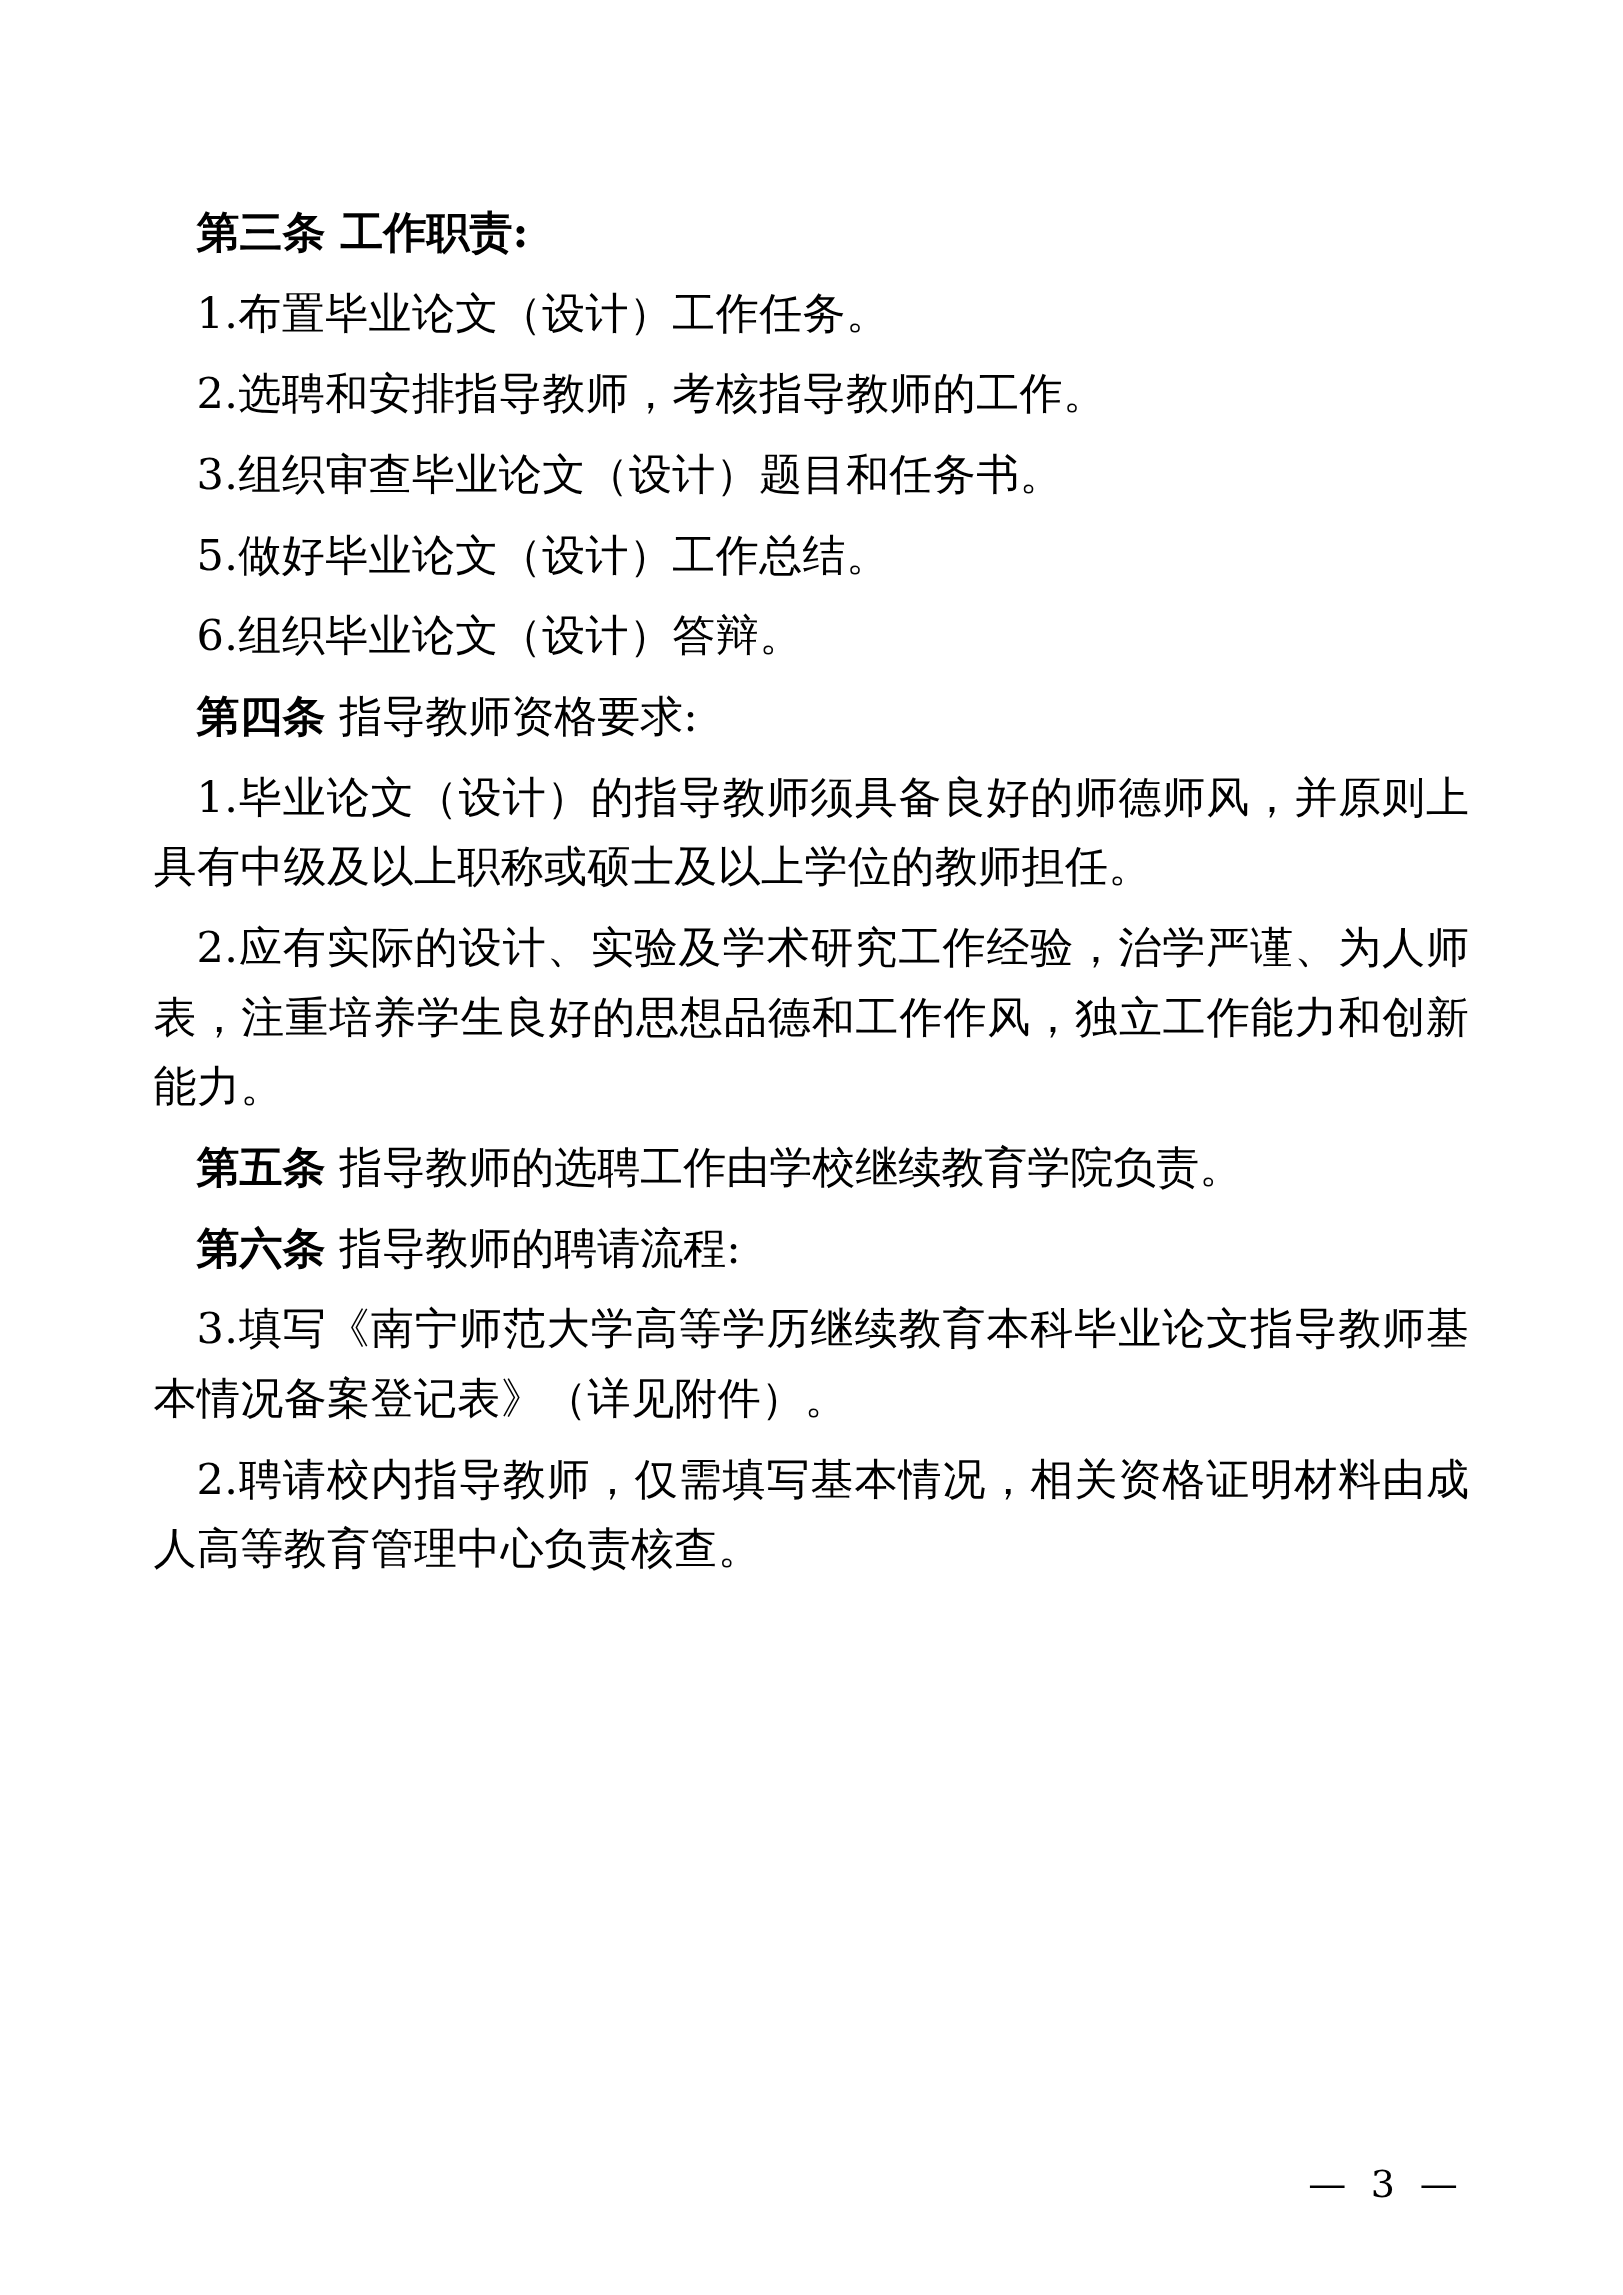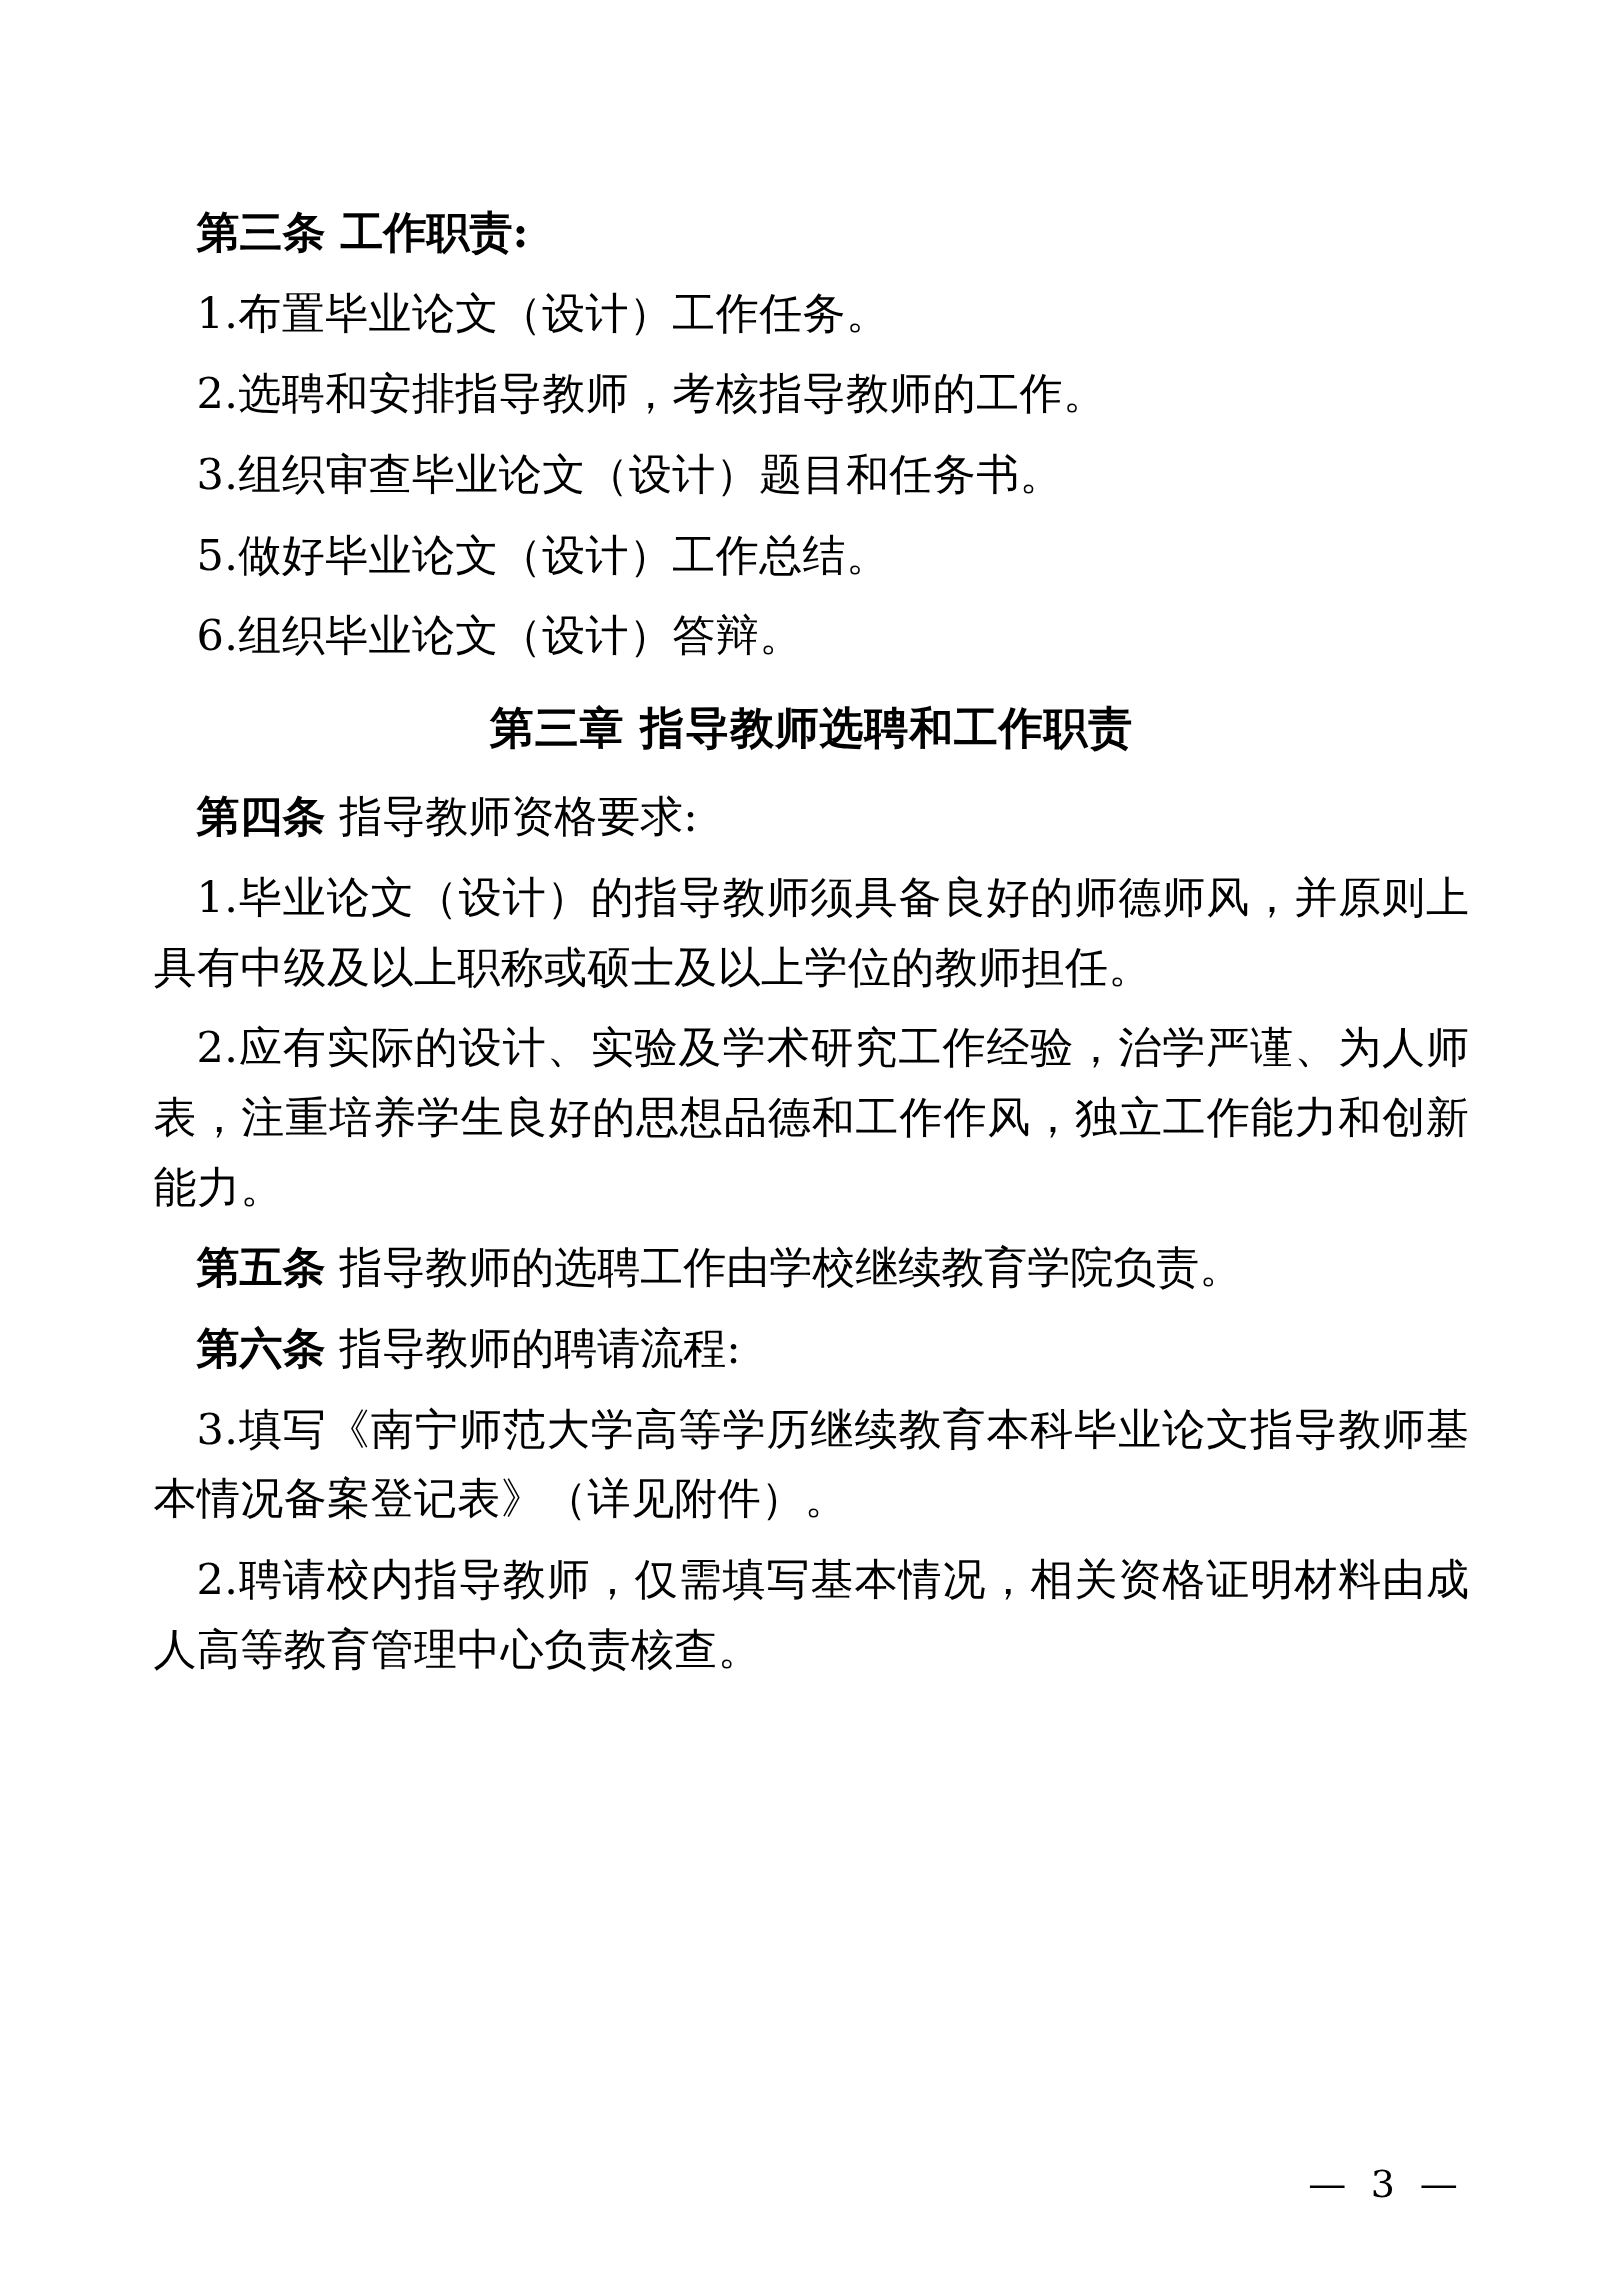--- a/index.html
+++ b/index.html
@@ -78,21 +78,20 @@
   <div class="doc-body">
 
     <p class="section-label">第三条 工作职责:</p>
 
     <p class="para indent">1.布置毕业论文（设计）工作任务。</p>
     <p class="para indent">2.选聘和安排指导教师，考核指导教师的工作。</p>
     <p class="para indent">3.组织审查毕业论文（设计）题目和任务书。</p>
     <p class="para indent">5.做好毕业论文（设计）工作总结。</p>
     <p class="para indent">6.组织毕业论文（设计）答辩。</p>
 
-    <h2 class="chapter-title">第三章 指导教师选聘和工作职责</h2>
 
     <p class="article-head"><span class="num">第四条</span><span> 指导教师资格要求:</span></p>
 
     <p class="para indent">1.毕业论文（设计）的指导教师须具备良好的师德师风，并原则上具有中级及以上职称或硕士及以上学位的教师担任。</p>
     <p class="para indent">2.应有实际的设计、实验及学术研究工作经验，治学严谨、为人师表，注重培养学生良好的思想品德和工作作风，独立工作能力和创新能力。</p>
 
     <p class="article-head"><span class="num">第五条</span><span> 指导教师的选聘工作由学校继续教育学院负责。</span></p>
 
     <p class="article-head"><span class="num">第六条</span><span> 指导教师的聘请流程:</span></p>
 

